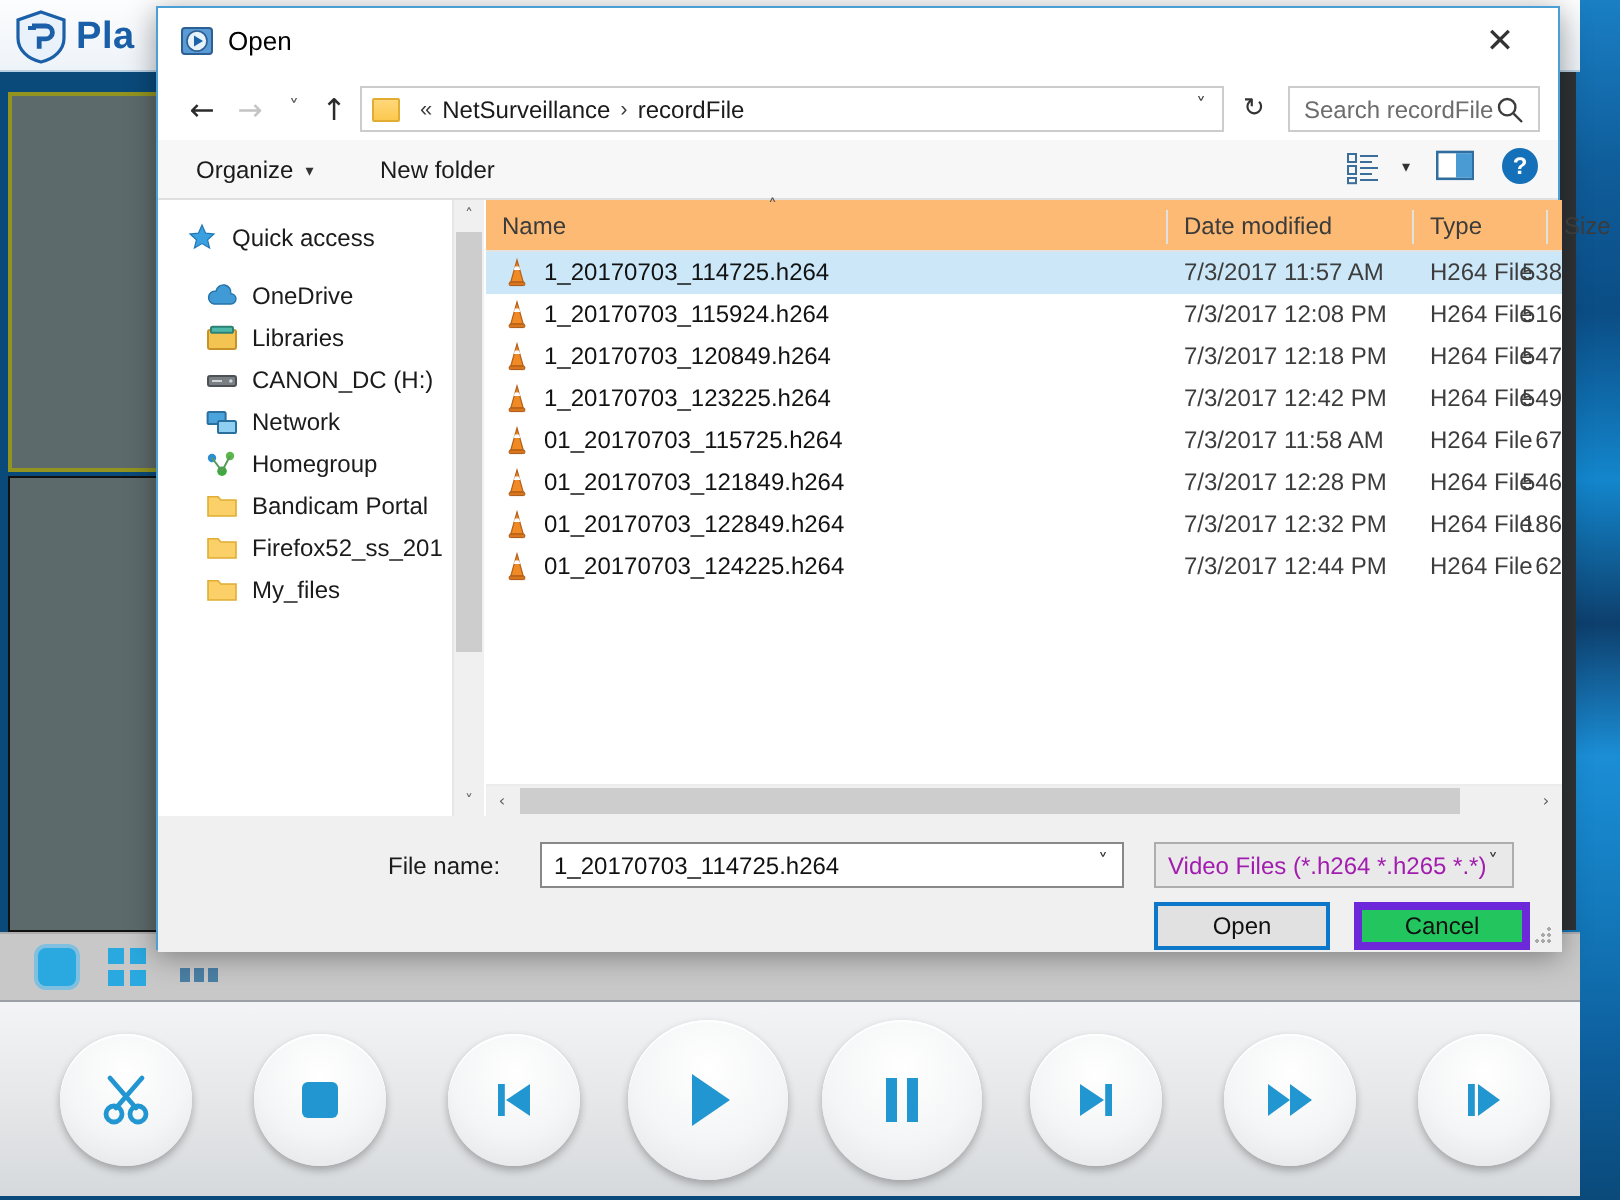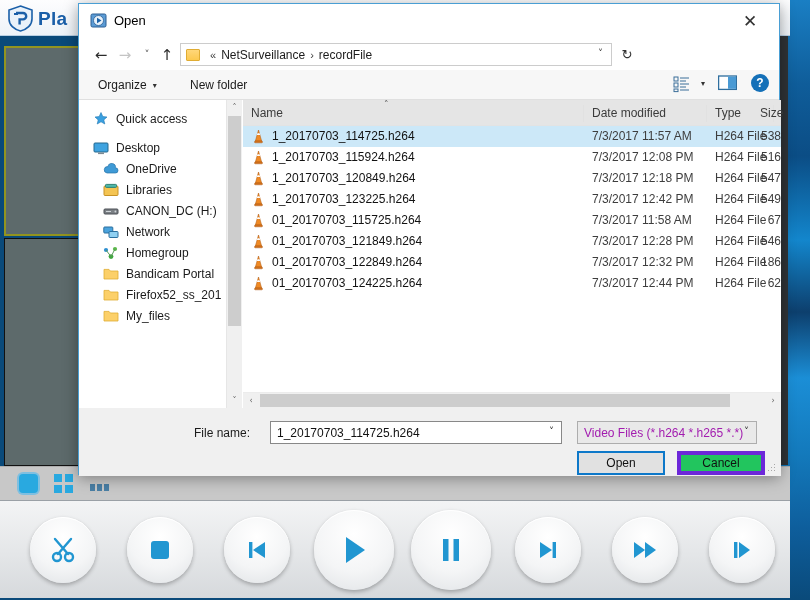--- a/index.html
+++ b/index.html
@@ -131,21 +131,21 @@
   .sb-track { position:absolute; left:148px; top:0; width:15px; height:308px;
     background:#f0f0f0; }
   .sb-arrow { height:15px; display:flex; align-items:center; justify-content:center;
     font-size:8px; color:#606060; font-family:"DejaVu Sans", sans-serif; }
   .sb-thumb { position:absolute; left:1px; top:16px; width:13px; height:210px;
     background:#cdcdcd; }
 
   
   .file-area { position:absolute; left:164px; top:0; width:538px; height:308px; }
   .col-head { height:26px; border-bottom:1px solid #e3e3e3; position:relative;
-    background:#e5e5e5; }
+    background:#fdba74; }
   .col-label { position:absolute; top:6px; font-size:12px; color:#3b3b3b; }
   .col-div { position:absolute; top:5px; width:1px; height:17px; background:#e1e1e1; }
   .sort-caret { position:absolute; left:141px; top:-1px; font-size:9px; color:#555;
     font-family:"DejaVu Sans", sans-serif; }
 
   .file-rows { position:absolute; top:26px; left:0; width:538px; height:260px; }
   .file-row { height:21px; position:relative; }
   .file-row.selected { background:#cce8f8; }
   .f-icon { position:absolute; left:8px; top:3px; width:15px; height:15px; }
   .f-name { position:absolute; left:29px; top:3px; font-size:12px; color:#121212;
@@ -292,20 +292,27 @@
       <div class="bc-folder-icon"></div>
       <span class="bc-sep">«</span>
       <span class="bc-crumb">NetSurveillance</span>
       <span class="bc-sep">›</span>
       <span class="bc-crumb">recordFile</span>
       <span class="bc-chevron">˅</span>
     </div>
 
     <div class="refresh-btn">↻</div>
 
+    <div class="search-box">
+      <span class="search-ph">Search recordFile</span>
+      <svg class="search-icon" width="14" height="14" viewBox="0 0 14 14">
+        <circle cx="5.6" cy="5.6" r="4.1" fill="none" stroke="#3c3c3c" stroke-width="1.2"></circle>
+        <path d="M8.8 8.8 L13 13" stroke="#3c3c3c" stroke-width="1.2"></path>
+      </svg>
+    </div>
   </div>
 
   <div class="dlg-toolbar">
     <div class="tb-btn" id="btn-organize">
       <span>Organize</span>
       <span class="tb-caret">▾</span>
     </div>
     <div class="tb-btn" id="btn-newfolder">New folder</div>
 
     <svg class="tb-right-icon" id="view-icon" width="18" height="18" viewBox="0 0 18 18">
@@ -326,27 +333,20 @@
 
     <div class="dlg-sidebar">
       <div class="side-gap"></div>
       <div class="side-item">
         <svg class="side-icon" viewBox="0 0 16 16">
           <path d="M8 1.5 L9.8 5.6 L14 6 L10.8 8.9 L11.8 13 L8 10.8 L4.2 13 L5.2 8.9 L2 6 L6.2 5.6 Z" fill="#3aa0e0" stroke="#1f77b4" stroke-width="0.6"></path>
         </svg>
         <span>Quick access</span>
       </div>
       <div class="side-gap"></div>
-      <div class="side-item">
-        <svg class="side-icon" viewBox="0 0 16 16">
-          <rect x="1" y="3" width="14" height="9" rx="1" fill="#3fa3e0" stroke="#24688f"></rect>
-          <rect x="5" y="12.5" width="6" height="1.6" fill="#7d8a93"></rect>
-        </svg>
-        <span>Desktop</span>
-      </div>
       <div class="side-item indent">
         <svg class="side-icon" viewBox="0 0 16 16">
           <path d="M4 12 h8.4 a2.6 2.6 0 0 0 0-5.2 A3.6 3.6 0 0 0 5 5.6 A3.1 3.1 0 0 0 4 12 Z" fill="#3f9ad6" stroke="#2673a8" stroke-width="0.7"></path>
         </svg>
         <span>OneDrive</span>
       </div>
       <div class="side-item indent">
         <svg class="side-icon" viewBox="0 0 16 16">
           <rect x="1" y="4" width="14" height="9.5" rx="1" fill="#f4c452" stroke="#c79226"></rect>
           <rect x="2.5" y="2.4" width="11" height="3" rx="0.8" fill="#4fb8a8" stroke="#2d8275"></rect>
@@ -405,21 +405,21 @@
 
     <div class="file-area">
       <div class="col-head">
         <div class="col-label" style="left:8px">Name</div>
         <div class="sort-caret">˄</div>
         <div class="col-div" style="left:340px"></div>
         <div class="col-label" style="left:349px">Date modified</div>
         <div class="col-div" style="left:463px"></div>
         <div class="col-label" style="left:472px">Type</div>
         <div class="col-div" style="left:530px"></div>
-        <div class="col-label" style="left:517px">Size</div>
+        <div class="col-label" style="left:539px">Size</div>
       </div>
 
       <div class="file-rows">
         <div class="file-row selected">
           <svg class="f-icon" viewBox="0 0 15 15">
             <path d="M7.5 1 L10.6 12 H4.4 Z" fill="#f08a24" stroke="#b5611a" stroke-width="0.6"></path>
             <path d="M6.4 4.2 h2.2 l0.5 1.8 h-3.2 Z" fill="#fdfdfd"></path>
             <rect x="3.6" y="12" width="7.8" height="1.8" rx="0.6" fill="#d9761c" stroke="#a85615" stroke-width="0.5"></rect>
           </svg>
           <div class="f-name">1_20170703_114725.h264</div>

